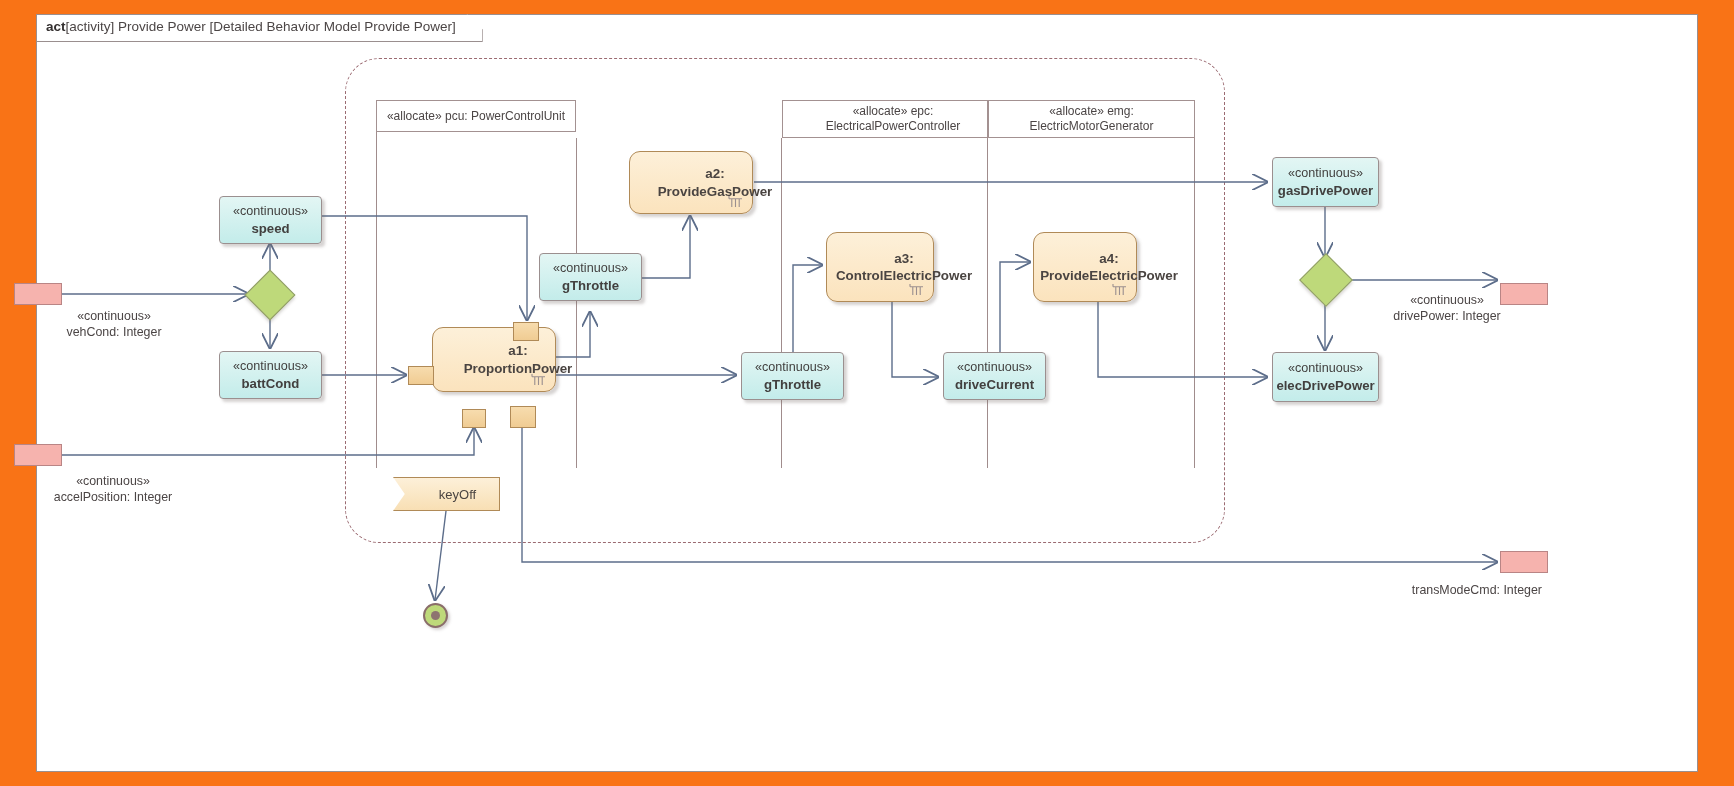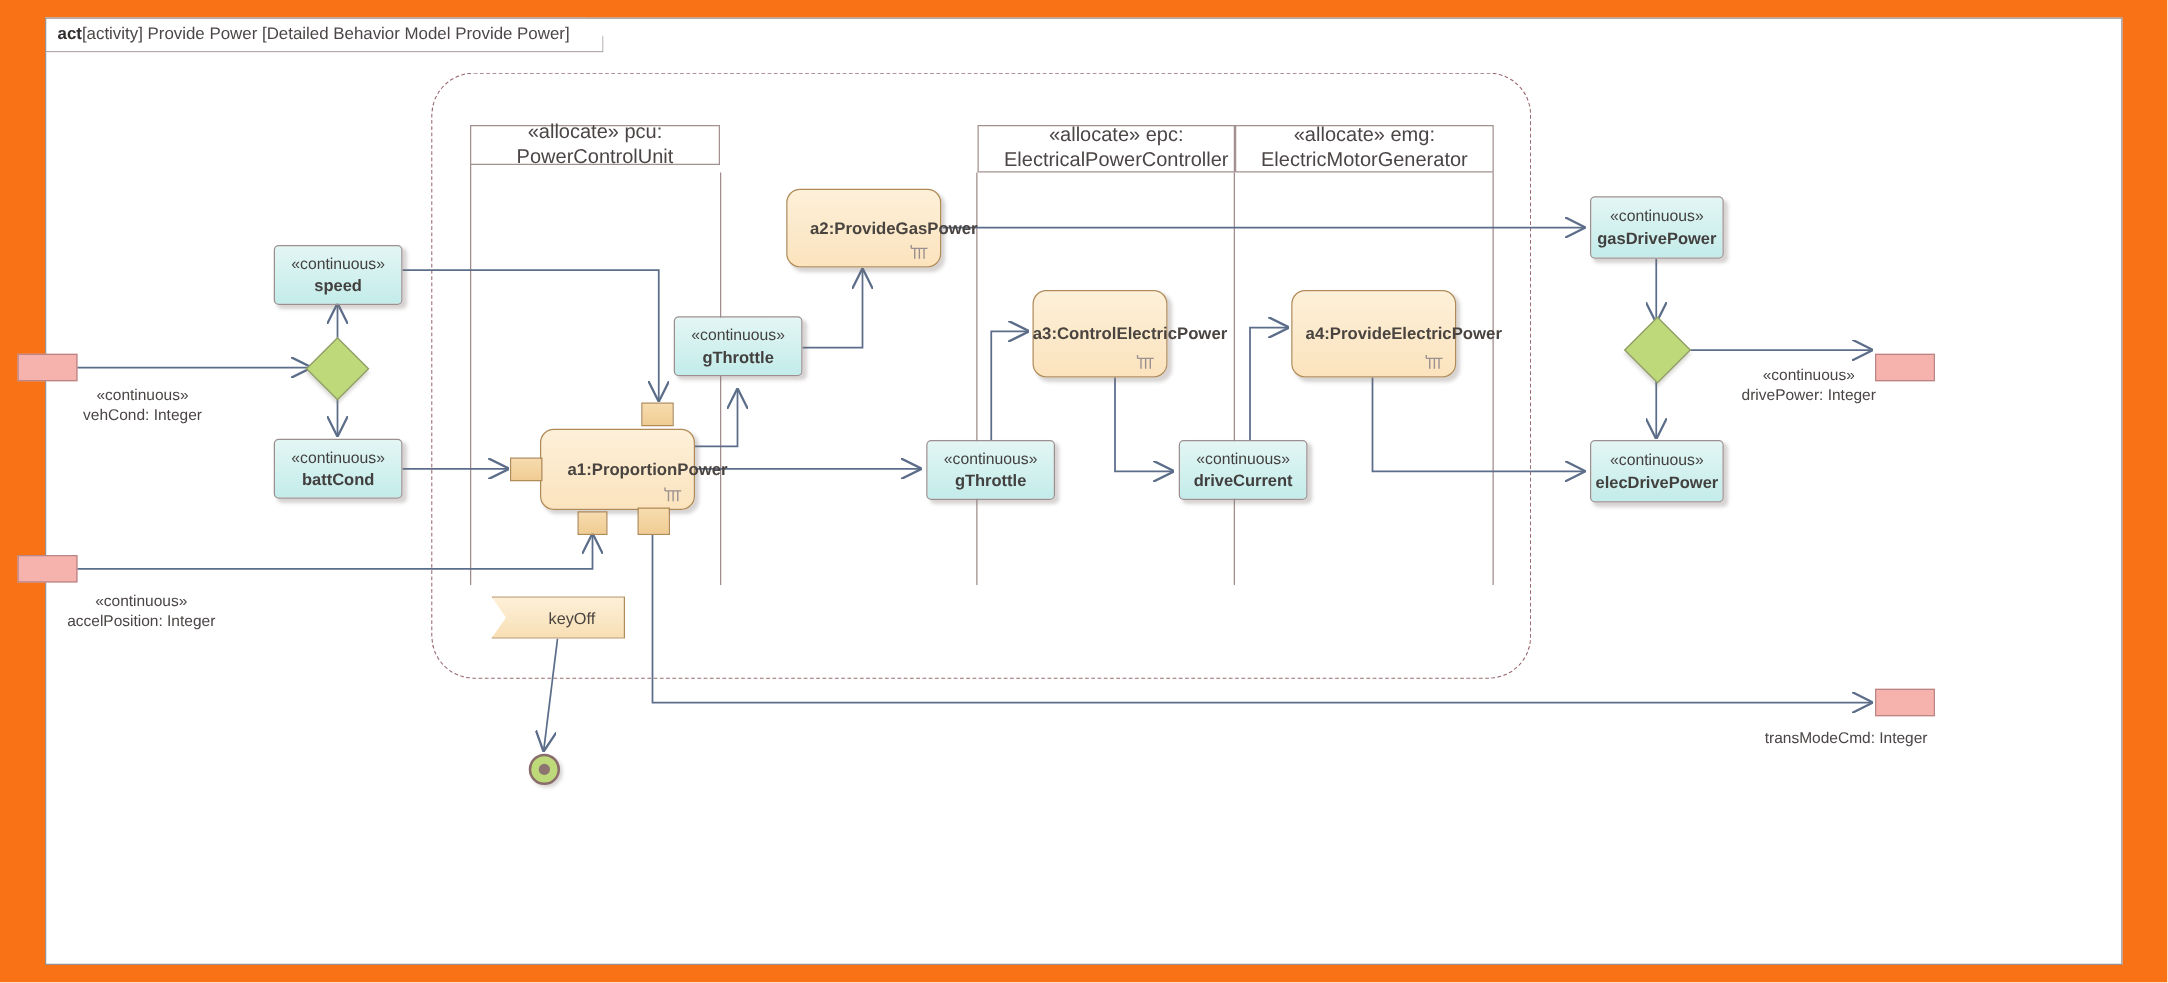--- a/index.html
+++ b/index.html
@@ -12,28 +12,28 @@
     border:1.5px solid #9a8f8f;background:#fff;padding:4px 26px 4px 9px;
     font-size:13.5px;color:#4c4646;white-space:nowrap;
     clip-path:polygon(0 0, calc(100% - 16px) 0, 100% 55%, 100% 100%, 0 100%);}
   .frame-tab b{font-weight:bold;color:#332f2f;}
 
   
   .dash-box{position:absolute;left:345px;top:58px;width:880px;height:485px;
     border:1.6px dashed #9b6b72;border-radius:34px;box-sizing:border-box;background:transparent;}
   .lane-head{position:absolute;box-sizing:border-box;border:1.4px solid #a39191;background:#fff;
     display:flex;align-items:center;justify-content:center;text-align:center;
-    font-size:16px;color:#4b4545;line-height:1.22;padding:2px 4px;}
+    font-size:12px;color:#4b4545;line-height:1.22;padding:2px 4px;}
   .lane-body{position:absolute;box-sizing:border-box;border-left:1.7px solid #a08c8c;border-right:1.7px solid #a08c8c;}
 
   
   .action{position:absolute;box-sizing:border-box;border:1.3px solid #b08a57;border-radius:11px;
     background:linear-gradient(180deg,#fdf0d9 0%,#fbe3bd 100%);
     box-shadow:3px 3px 3px rgba(120,110,105,.30);
-    display:flex;flex-direction:row;align-items:center;justify-content:center;
+    display:flex;flex-direction:column;align-items:center;justify-content:center;
     font-size:13.4px;font-weight:bold;color:#4a4441;line-height:1.28;text-align:left;z-index:6;padding-left:48px;}
   .rake{position:absolute;right:9px;bottom:5px;width:15px;height:13px;}
 
   .objnode{position:absolute;box-sizing:border-box;border:1.3px solid #9b8f8f;border-radius:4px;
     background:linear-gradient(180deg,#e3f6f4 0%,#c3ecea 100%);
     box-shadow:3px 3px 3px rgba(120,110,105,.30);
     display:flex;flex-direction:column;align-items:center;justify-content:center;
     font-size:12.6px;color:#42403f;line-height:1.34;text-align:center;z-index:6;}
   .objnode .st{font-weight:normal;}
   .objnode .nm{font-weight:bold;font-size:13.2px;}
@@ -207,21 +207,21 @@
   <div class="objnode" style="left:1272px;top:352px;width:107px;height:50px;">
     <span class="st">«continuous»</span>
     <span class="nm">elecDrivePower</span>
   </div>
 
   <div class="pin" style="left:513px;top:322px;width:26px;height:19px;"></div>
   <div class="pin" style="left:408px;top:366px;width:26px;height:19px;"></div>
   <div class="pin" style="left:510px;top:406px;width:26px;height:22px;"></div>
   <div class="pin" style="left:462px;top:409px;width:24px;height:19px;"></div>
 
-  <div class="action" style="left:432px;top:343px;width:124px;height:65px;">
+  <div class="action" style="left:432px;top:327px;width:124px;height:65px;">
     <span>a1:</span>
     <span>ProportionPower</span>
     <svg class="rake" viewBox="0 0 16 14">
       <path d="M1,4 H15 M4,4 V13 M8,4 V13 M12,4 V13 M1,4 V1" fill="none" stroke="#9a8f8f" stroke-width="1.2"></path>
     </svg>
   </div>
 
   <div class="action" style="left:629px;top:151px;width:124px;height:63px;">
     <span>a2:</span>
     <span>ProvideGasPower</span>
@@ -231,21 +231,21 @@
   </div>
 
   <div class="action" style="left:826px;top:232px;width:108px;height:70px;">
     <span>a3:</span>
     <span>ControlElectricPower</span>
     <svg class="rake" viewBox="0 0 16 14">
       <path d="M1,4 H15 M4,4 V13 M8,4 V13 M12,4 V13 M1,4 V1" fill="none" stroke="#9a8f8f" stroke-width="1.2"></path>
     </svg>
   </div>
 
-  <div class="action" style="left:1033px;top:232px;width:132px;height:70px;">
+  <div class="action" style="left:1033px;top:232px;width:104px;height:70px;">
     <span>a4:</span>
     <span>ProvideElectricPower</span>
     <svg class="rake" viewBox="0 0 16 14">
       <path d="M1,4 H15 M4,4 V13 M8,4 V13 M12,4 V13 M1,4 V1" fill="none" stroke="#9a8f8f" stroke-width="1.2"></path>
     </svg>
   </div>
 
   <div class="signal" style="left:393px;top:477px;width:107px;height:34px;align-items:center;">
     <span>keyOff</span>
   </div>

